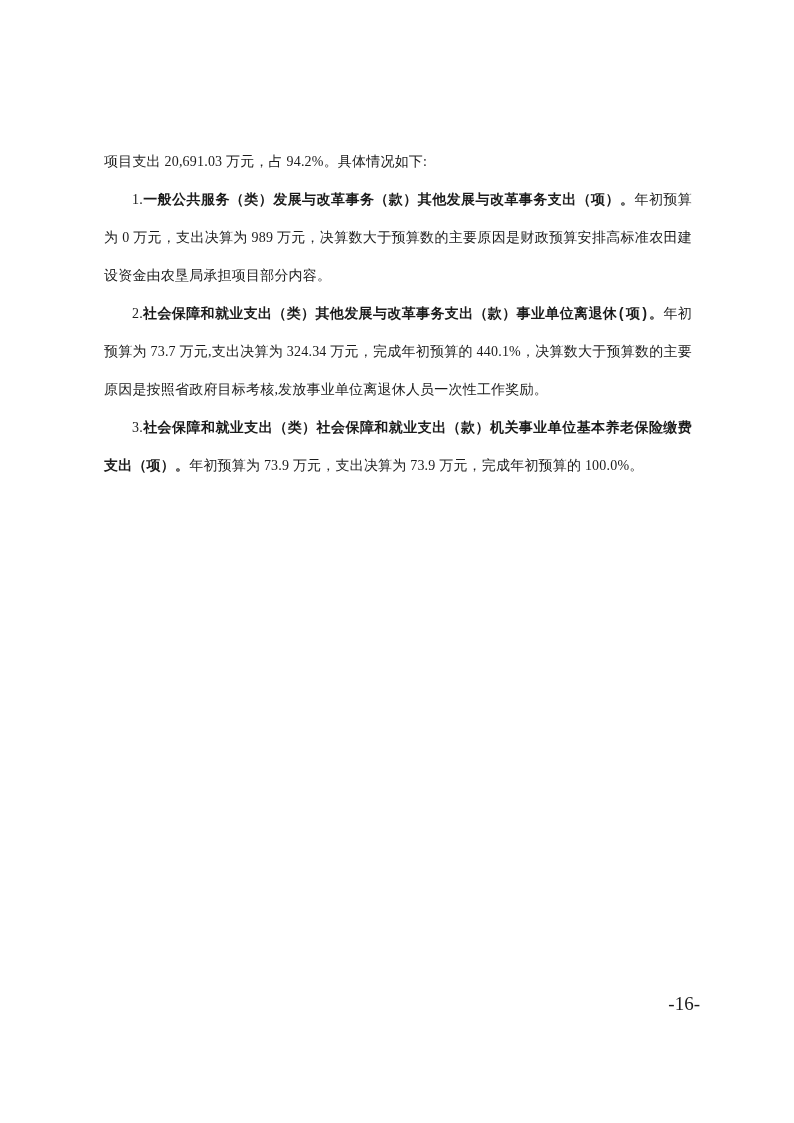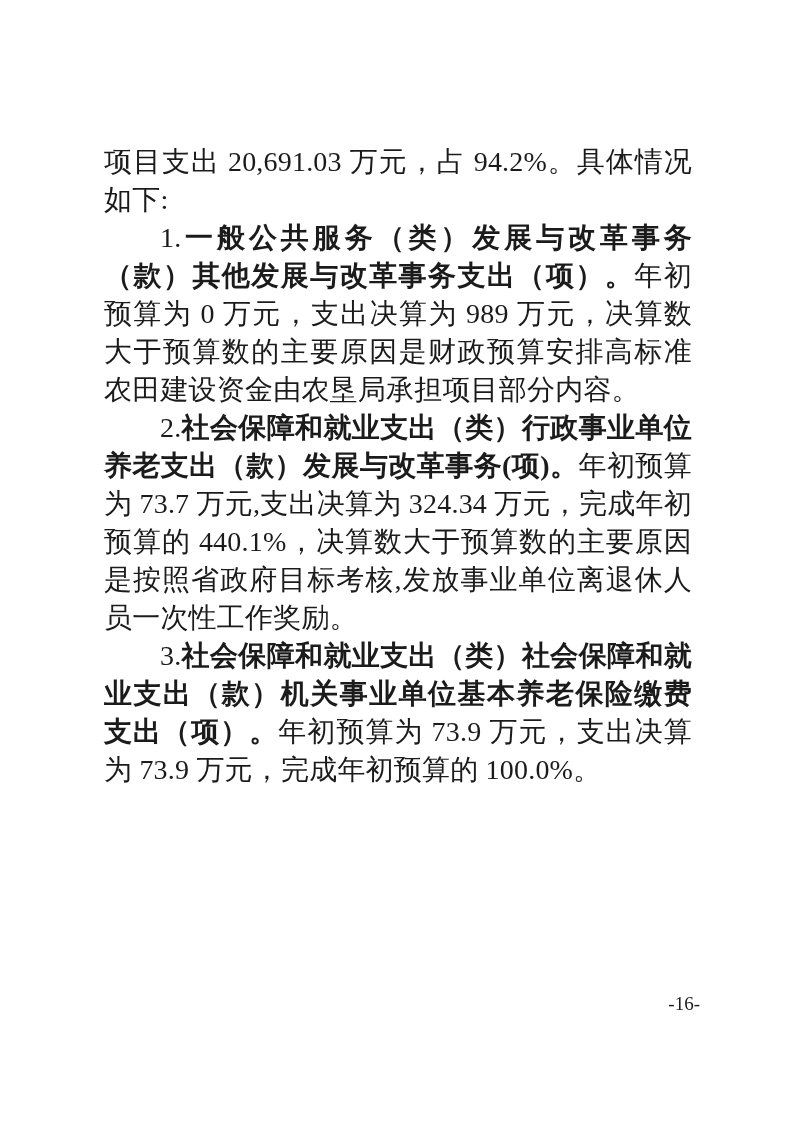--- a/index.html
+++ b/index.html
@@ -16,47 +16,48 @@
     font-family: "Liberation Serif", "DejaVu Serif", serif;
   }
   .content {
     position: absolute;
     left: 104px;
     top: 143px;
     width: 588px;
   }
   .para {
     margin: 0;
-    font-size: 28px;
+    font-size: 14px;
     line-height: 38px;
     text-align: justify;
     color: #1b1b1b;
     letter-spacing: 0.2px;
     word-break: break-all;
   }
   .para.indent {
     text-indent: 2em;
   }
   .para b {
     font-weight: 700;
+    font-family: Liberation Mono, monospace;
   }
   .page-number {
     position: absolute;
     top: 992px;
     right: 94px;
     font-size: 19px;
     line-height: 24px;
     color: #1b1b1b;
     font-family: "Liberation Serif", "DejaVu Serif", serif;
   }
 </style>
 </head>
 <body>
 
 <div class="page">
   <main class="content" id="paragraph-container">
       <p class="para"><span>项目支出 20,691.03 万元，占 94.2%。具体情况如下:</span></p>
       <p class="para indent"><span>1.</span><b>一般公共服务（类）发展与改革事务（款）其他发展与改革事务支出（项）。</b><span>年初预算为 0 万元，支出决算为 989 万元，决算数大于预算数的主要原因是财政预算安排高标准农田建设资金由农垦局承担项目部分内容。</span></p>
-      <p class="para indent"><span>2.</span><b>社会保障和就业支出（类）行政事业单位养老支出（款）发展与改革事务(项)。</b><span>年初预算为 73.7 万元,支出决算为 324.34 万元，完成年初预算的 440.1%，决算数大于预算数的主要原因是按照省政府目标考核,发放事业单位离退休人员一次性工作奖励。</span></p>
+      <p class="para indent"><span>2.</span><b>社会保障和就业支出（类）其他发展与改革事务支出（款）事业单位离退休(项)。</b><span>年初预算为 73.7 万元,支出决算为 324.34 万元，完成年初预算的 440.1%，决算数大于预算数的主要原因是按照省政府目标考核,发放事业单位离退休人员一次性工作奖励。</span></p>
       <p class="para indent"><span>3.</span><b>社会保障和就业支出（类）社会保障和就业支出（款）机关事业单位基本养老保险缴费支出（项）。</b><span>年初预算为 73.9 万元，支出决算为 73.9 万元，完成年初预算的 100.0%。</span></p>
     </main>
   <div class="page-number">-16-</div>
 </div>
 
 </body></html>

